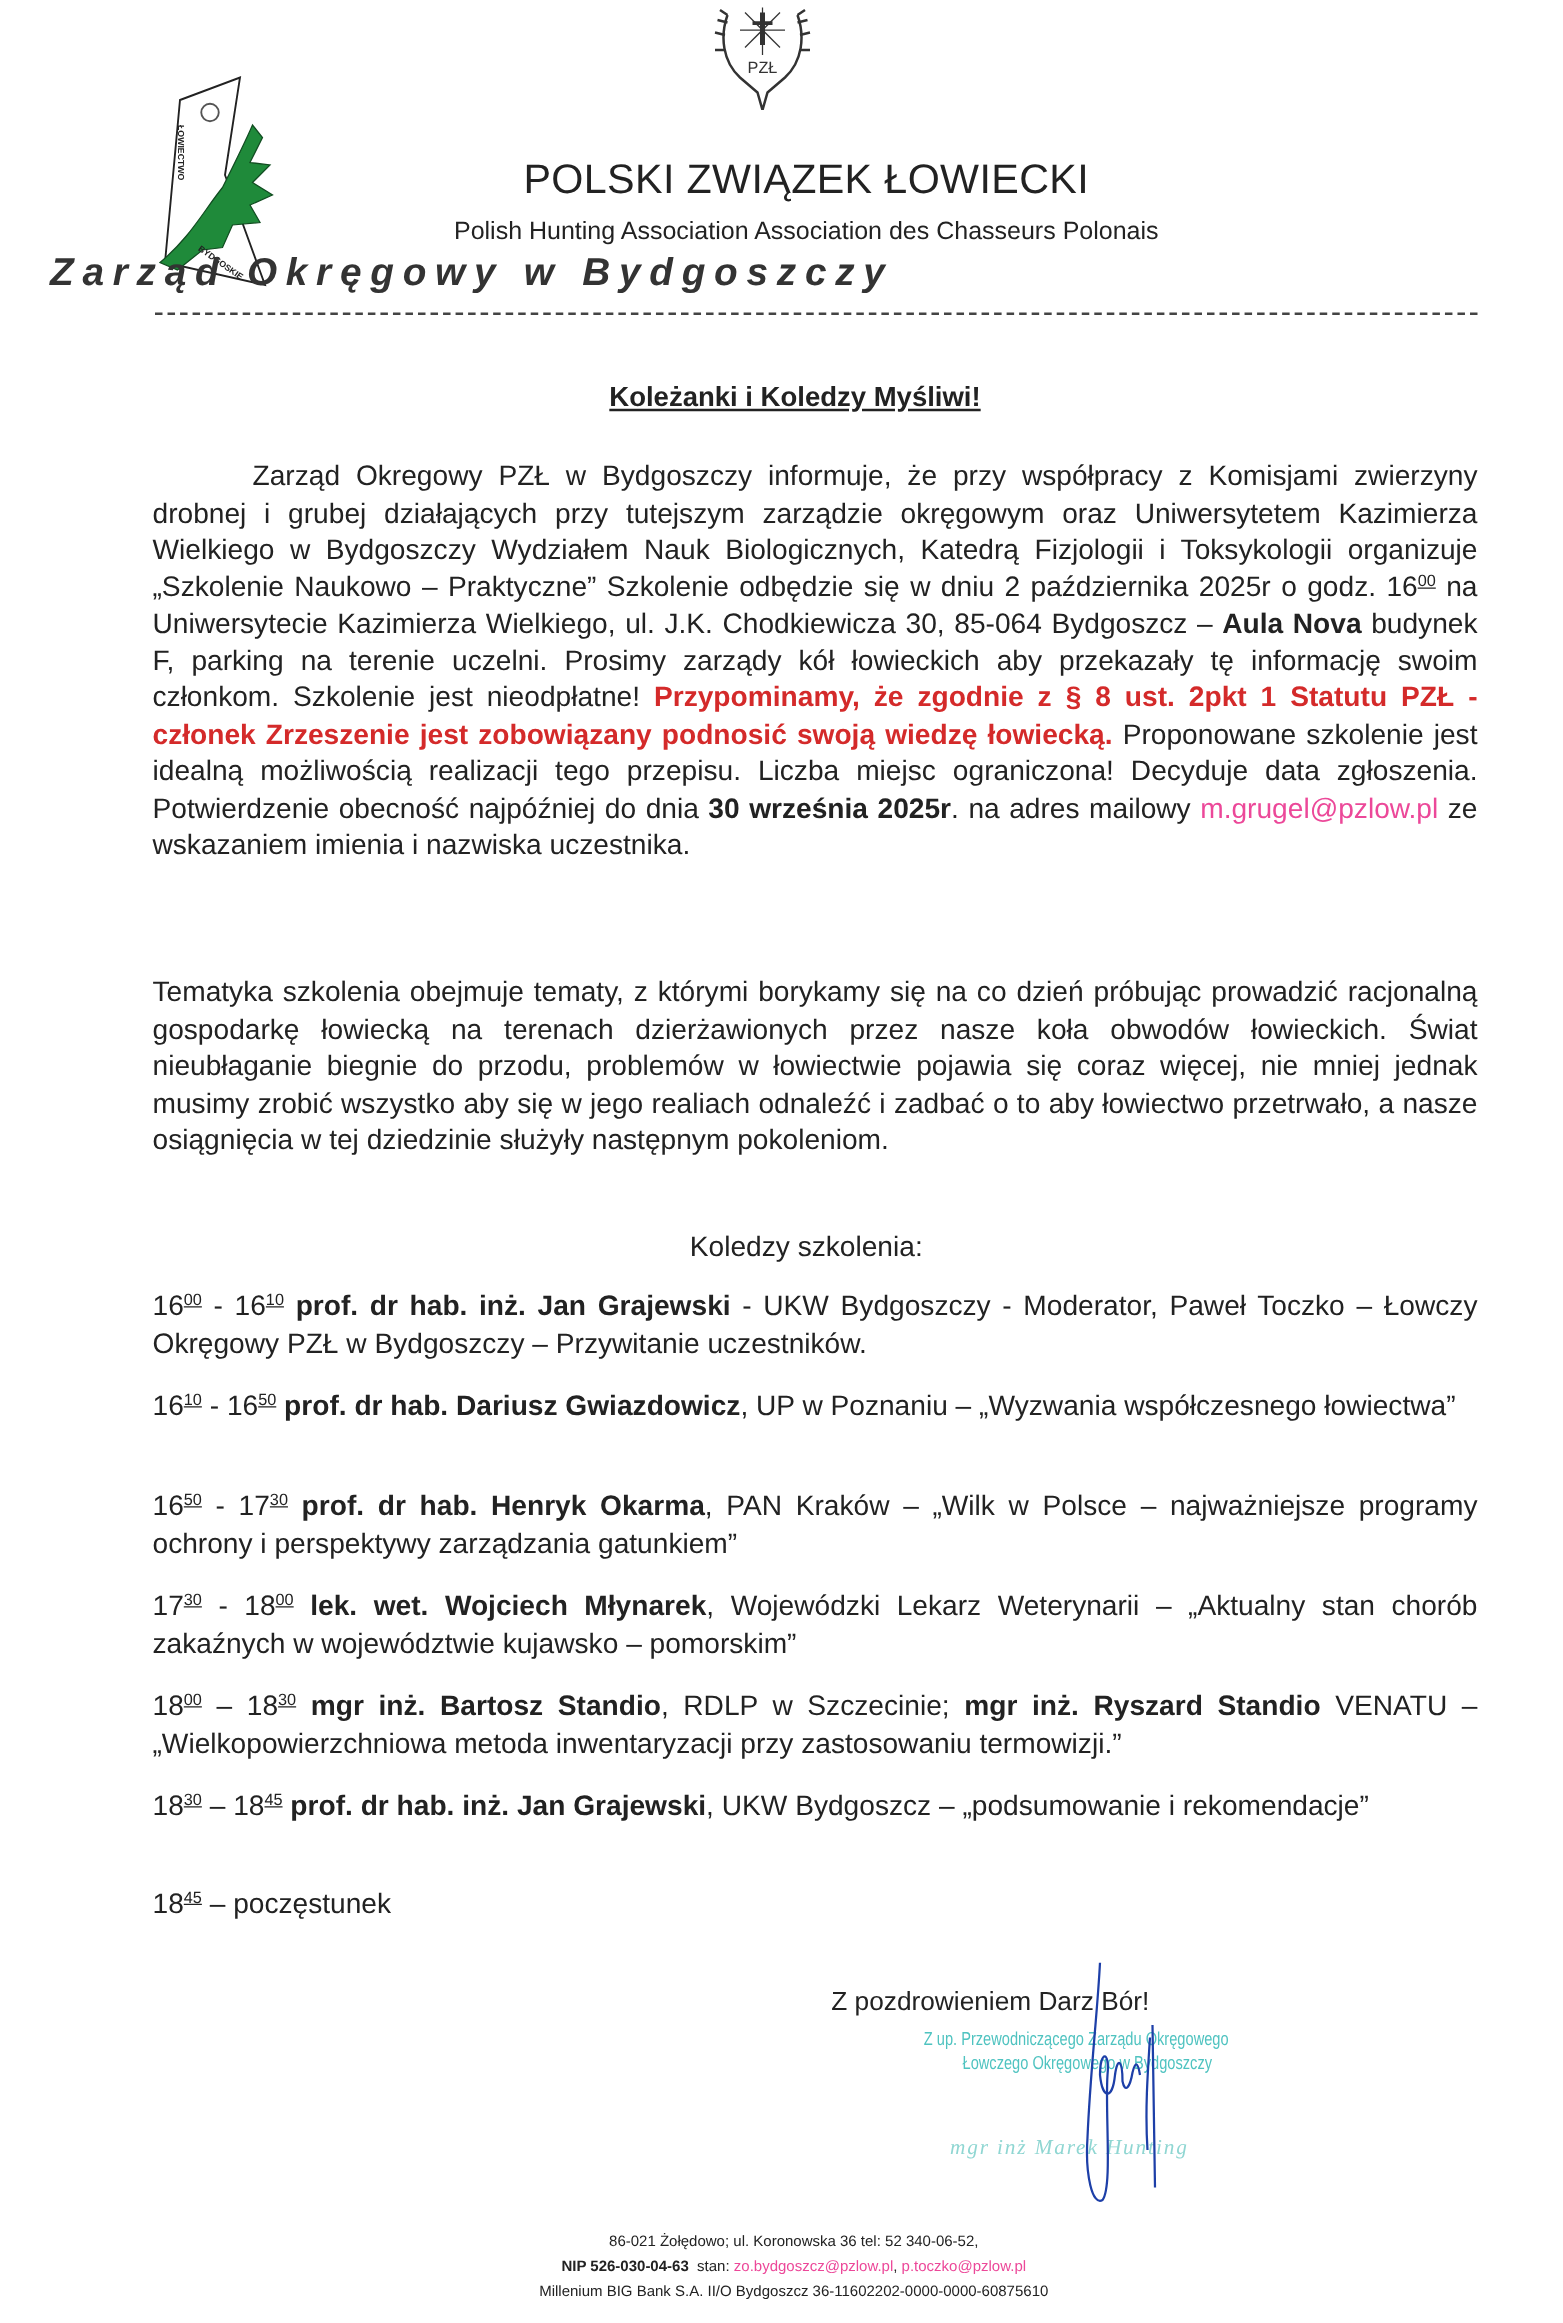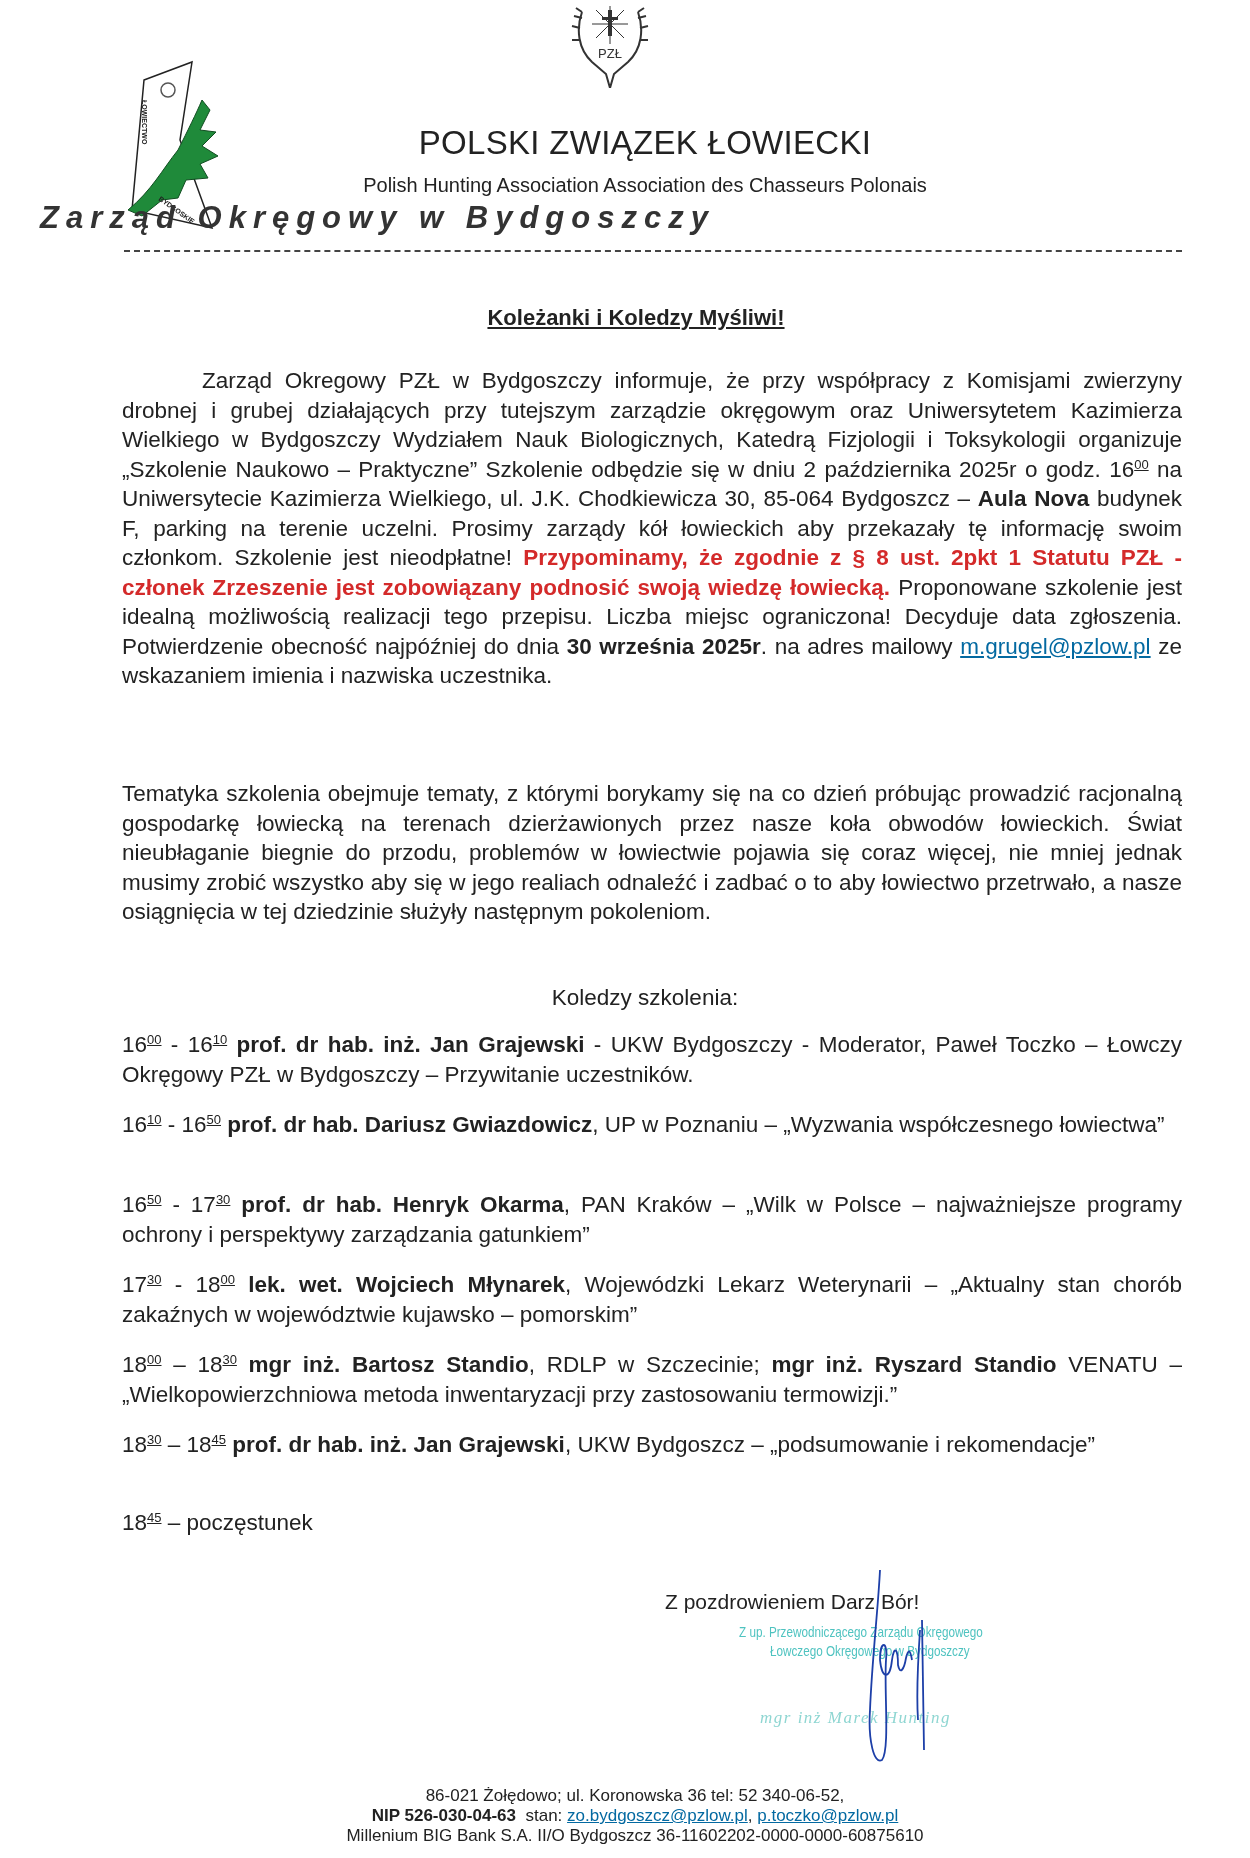--- a/index.html
+++ b/index.html
@@ -14,39 +14,39 @@
   #org-branch { left:0; width:1250px; top:200px; font-size:31px; font-weight:bold; font-style:italic; letter-spacing:7px; color:#333; padding-left:40px; box-sizing:border-box; }
   #header-rule { left:124px; top:250px; width:1058px; height:0; border-top:2px dashed #444; }
   
   #greeting { left:0; width:1250px; top:305px; text-align:center; font-size:22px; font-weight:bold; text-decoration:underline; padding-left:22px; box-sizing:border-box; }
   .para { position:absolute; left:122px; width:1060px; font-size:22.5px; line-height:29.5px; text-align:justify; color:#222; }
   #para1 { top:366px; }
   #para2 { top:779px; }
   .indent { display:inline-block; width:80px; }
   .b { font-weight:bold; }
   .red { color:#d42a2a; font-weight:bold; }
-  .link { color:#0369a1; text-decoration:underline; }
+  .link { color:#ec4899; }
   sup.t { font-size:13px; text-decoration:underline; vertical-align:8px; line-height:0; }
   #program-title { left:0; width:1250px; top:985px; text-align:center; font-size:22.5px; padding-left:40px; box-sizing:border-box; }
   .prog { position:absolute; left:122px; width:1060px; font-size:22.5px; line-height:29.5px; text-align:justify; color:#222; }
   #prog-0 { top:1030px; }
   #prog-1 { top:1110px; }
   #prog-2 { top:1190px; }
   #prog-3 { top:1270px; }
   #prog-4 { top:1350px; }
   #prog-5 { top:1430px; }
   #prog-6 { top:1508px; }
   
   #closing { left:665px; top:1590px; font-size:21px; color:#222; }
   #stamp-line1 { left:739px; top:1623px; font-size:15px; color:#4fc3c0; transform:scaleX(0.78); transform-origin:left; white-space:nowrap; font-family:"Liberation Sans Narrow","Liberation Sans",sans-serif; }
   #stamp-line2 { left:770px; top:1642px; font-size:15px; color:#4fc3c0; transform:scaleX(0.78); transform-origin:left; white-space:nowrap; }
   #stamp-name { left:760px; top:1708px; font-size:17px; color:#8fd6d2; font-style:italic; font-family:"Liberation Serif", serif; letter-spacing:1.5px; white-space:nowrap; }
   #signature { left:860px; top:1570px; width:110px; height:200px; }
   
-  .foot { position:absolute; left:0; width:1250px; text-align:center; font-size:17px; color:#222; padding-left:20px; box-sizing:border-box; }
+  .foot { position:absolute; left:0; width:1250px; text-align:center; font-size:12px; color:#222; padding-left:20px; box-sizing:border-box; }
   #foot-1 { top:1786px; }
   #foot-2 { top:1806px; }
   #foot-3 { top:1826px; }
 </style>
 </head>
 <body>
 
 <svg id="pzl-emblem" class="abs" viewBox="0 0 96 84">
   <g stroke="#333" fill="none" stroke-width="2">
     <path d="M20 8 C14 25 16 45 30 58 L44 70 L48 84 L52 70 L66 58 C80 45 82 25 76 8"></path>

